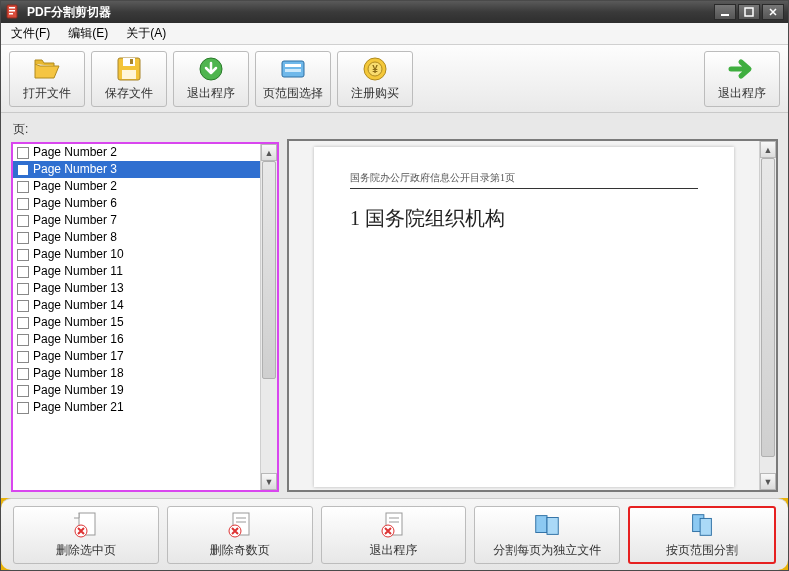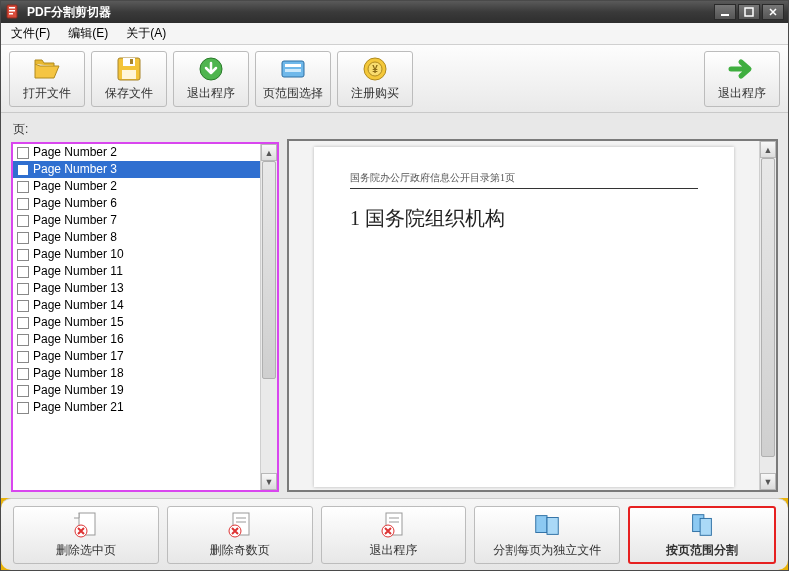--- a/index.html
+++ b/index.html
@@ -188,21 +188,21 @@
     border: 1px solid #bcbcbc;
     border-radius: 3px;
     background: linear-gradient(to bottom,#ffffff 0%,#f3f3f3 50%,#e7e7e7 100%);
     cursor: pointer;
     display: flex; flex-direction: column; align-items: center; justify-content: center;
     gap: 3px;
     font-size: 12px;
     color: #333;
   }
   .bbtn .bicon { width: 30px; height: 28px; display: flex; align-items: center; justify-content: center; }
-  .bbtn.highlight { border: 2px solid #e62020; font-weight: bold; }
+  .bbtn.highlight { border: 2px solid #e62020; }
 </style>
 </head>
 <body>
 
 <div class="window">
 
   <div class="titlebar">
     <span class="app-icon">
       <svg width="16" height="16" viewBox="0 0 16 16">
         <rect x="2" y="1" width="10" height="13" rx="1" fill="#d94b3a" stroke="#8b2a1f"></rect>

